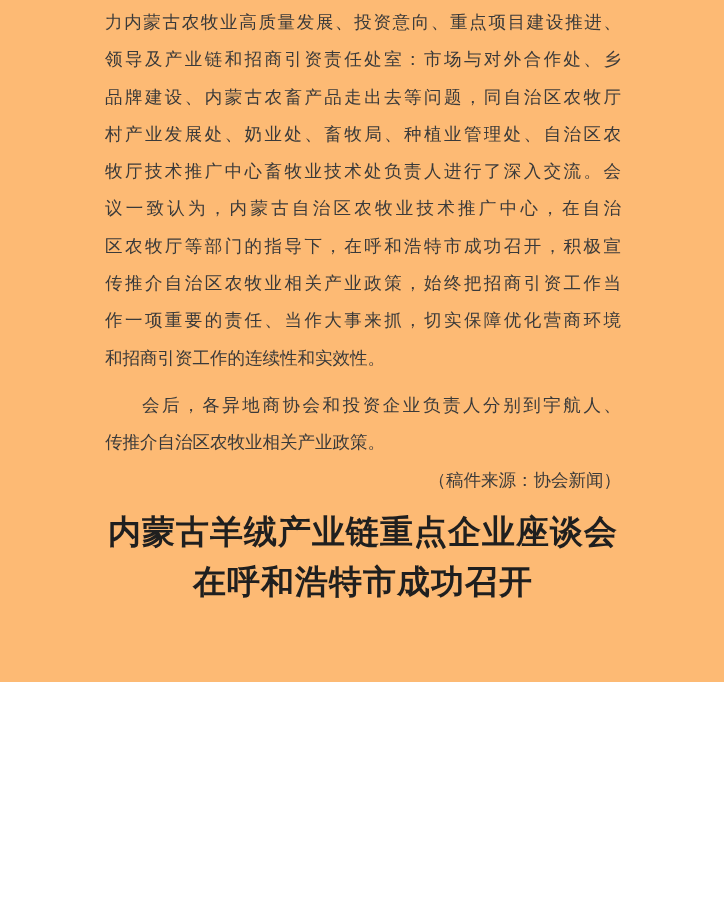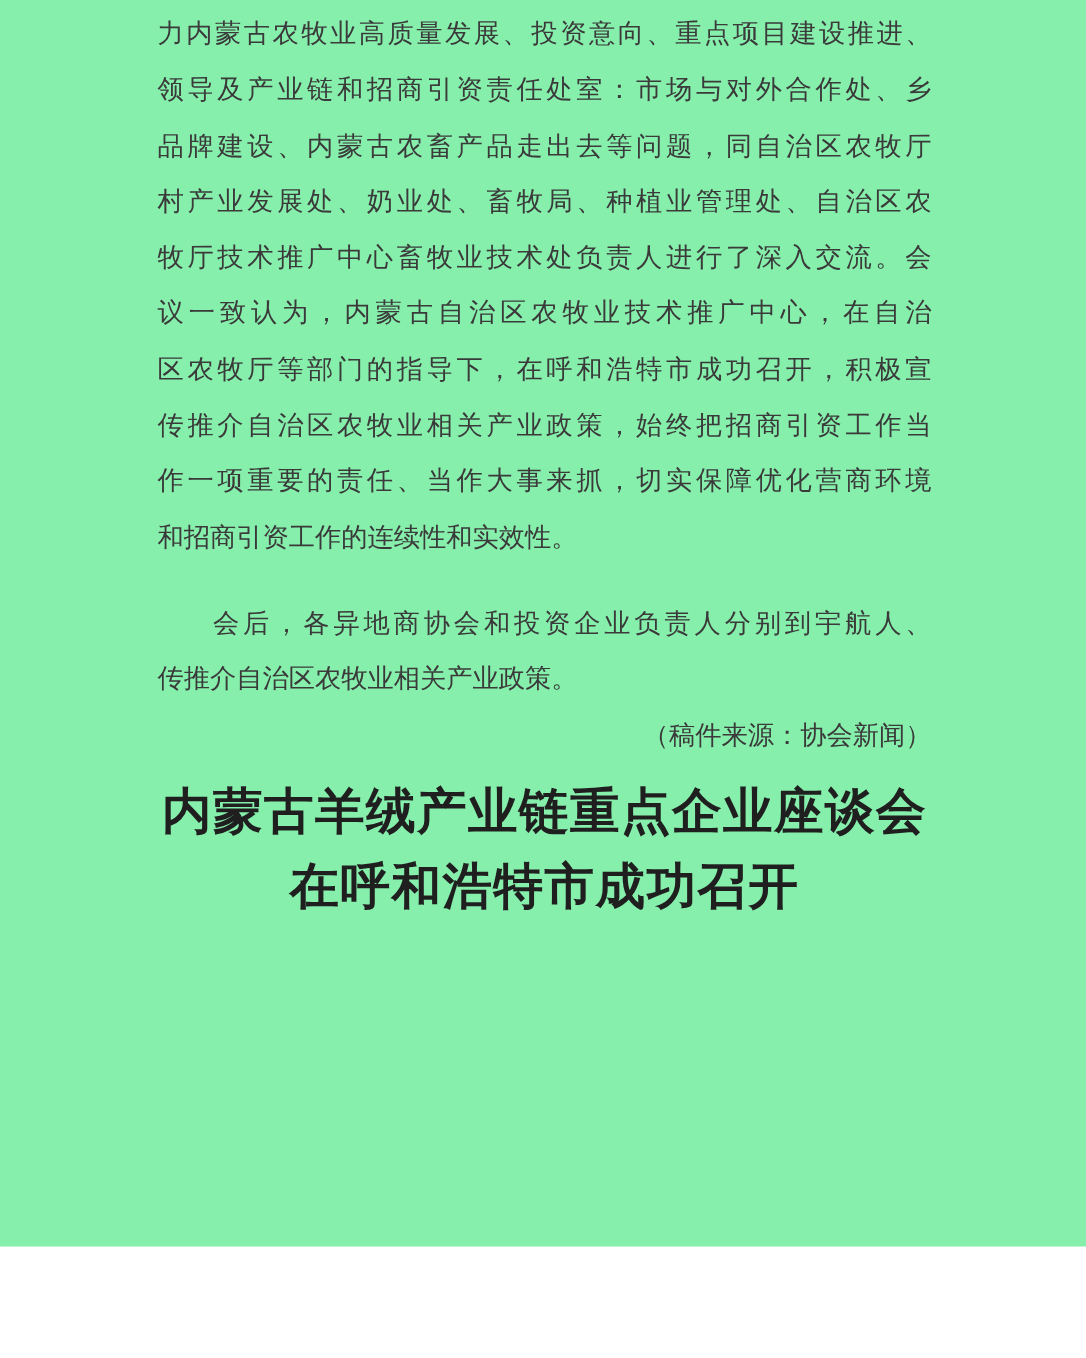--- a/index.html
+++ b/index.html
@@ -5,41 +5,41 @@
   * { margin: 0; padding: 0; box-sizing: border-box; }
   html, body { width: 724px; height: 905px; }
   body {
     background: #ffffff;
     font-family: "Liberation Serif", "DejaVu Serif", serif;
     color: #3a3a3a;
   }
   .page {
     position: relative;
     width: 724px;
-    height: 831px;
-    background: #86efac;
+    height: 682px;
+    background: #fdba74;
     overflow: hidden;
   }
   .content {
     position: absolute;
     left: 105px;
     top: 4px;
     width: 516px;
   }
   .bline {
     font-size: 17.5px;
     line-height: 37.3px;
     text-align: justify;
     text-align-last: justify;
     text-justify: inter-character;
   }
   .bline.pend {
     text-align-last: left;
   }
-  .p2 { margin-top: 20px; }
+  .p2 { margin-top: 10px; }
   .p2 .bline.first { text-indent: 37px; }
   .source-line {
     font-size: 17.5px;
     line-height: 37.3px;
     text-align: center;
     text-align-last: right;
   }
   .title-block { margin-top: 8px; }
   .title-line {
     font-size: 33px;

